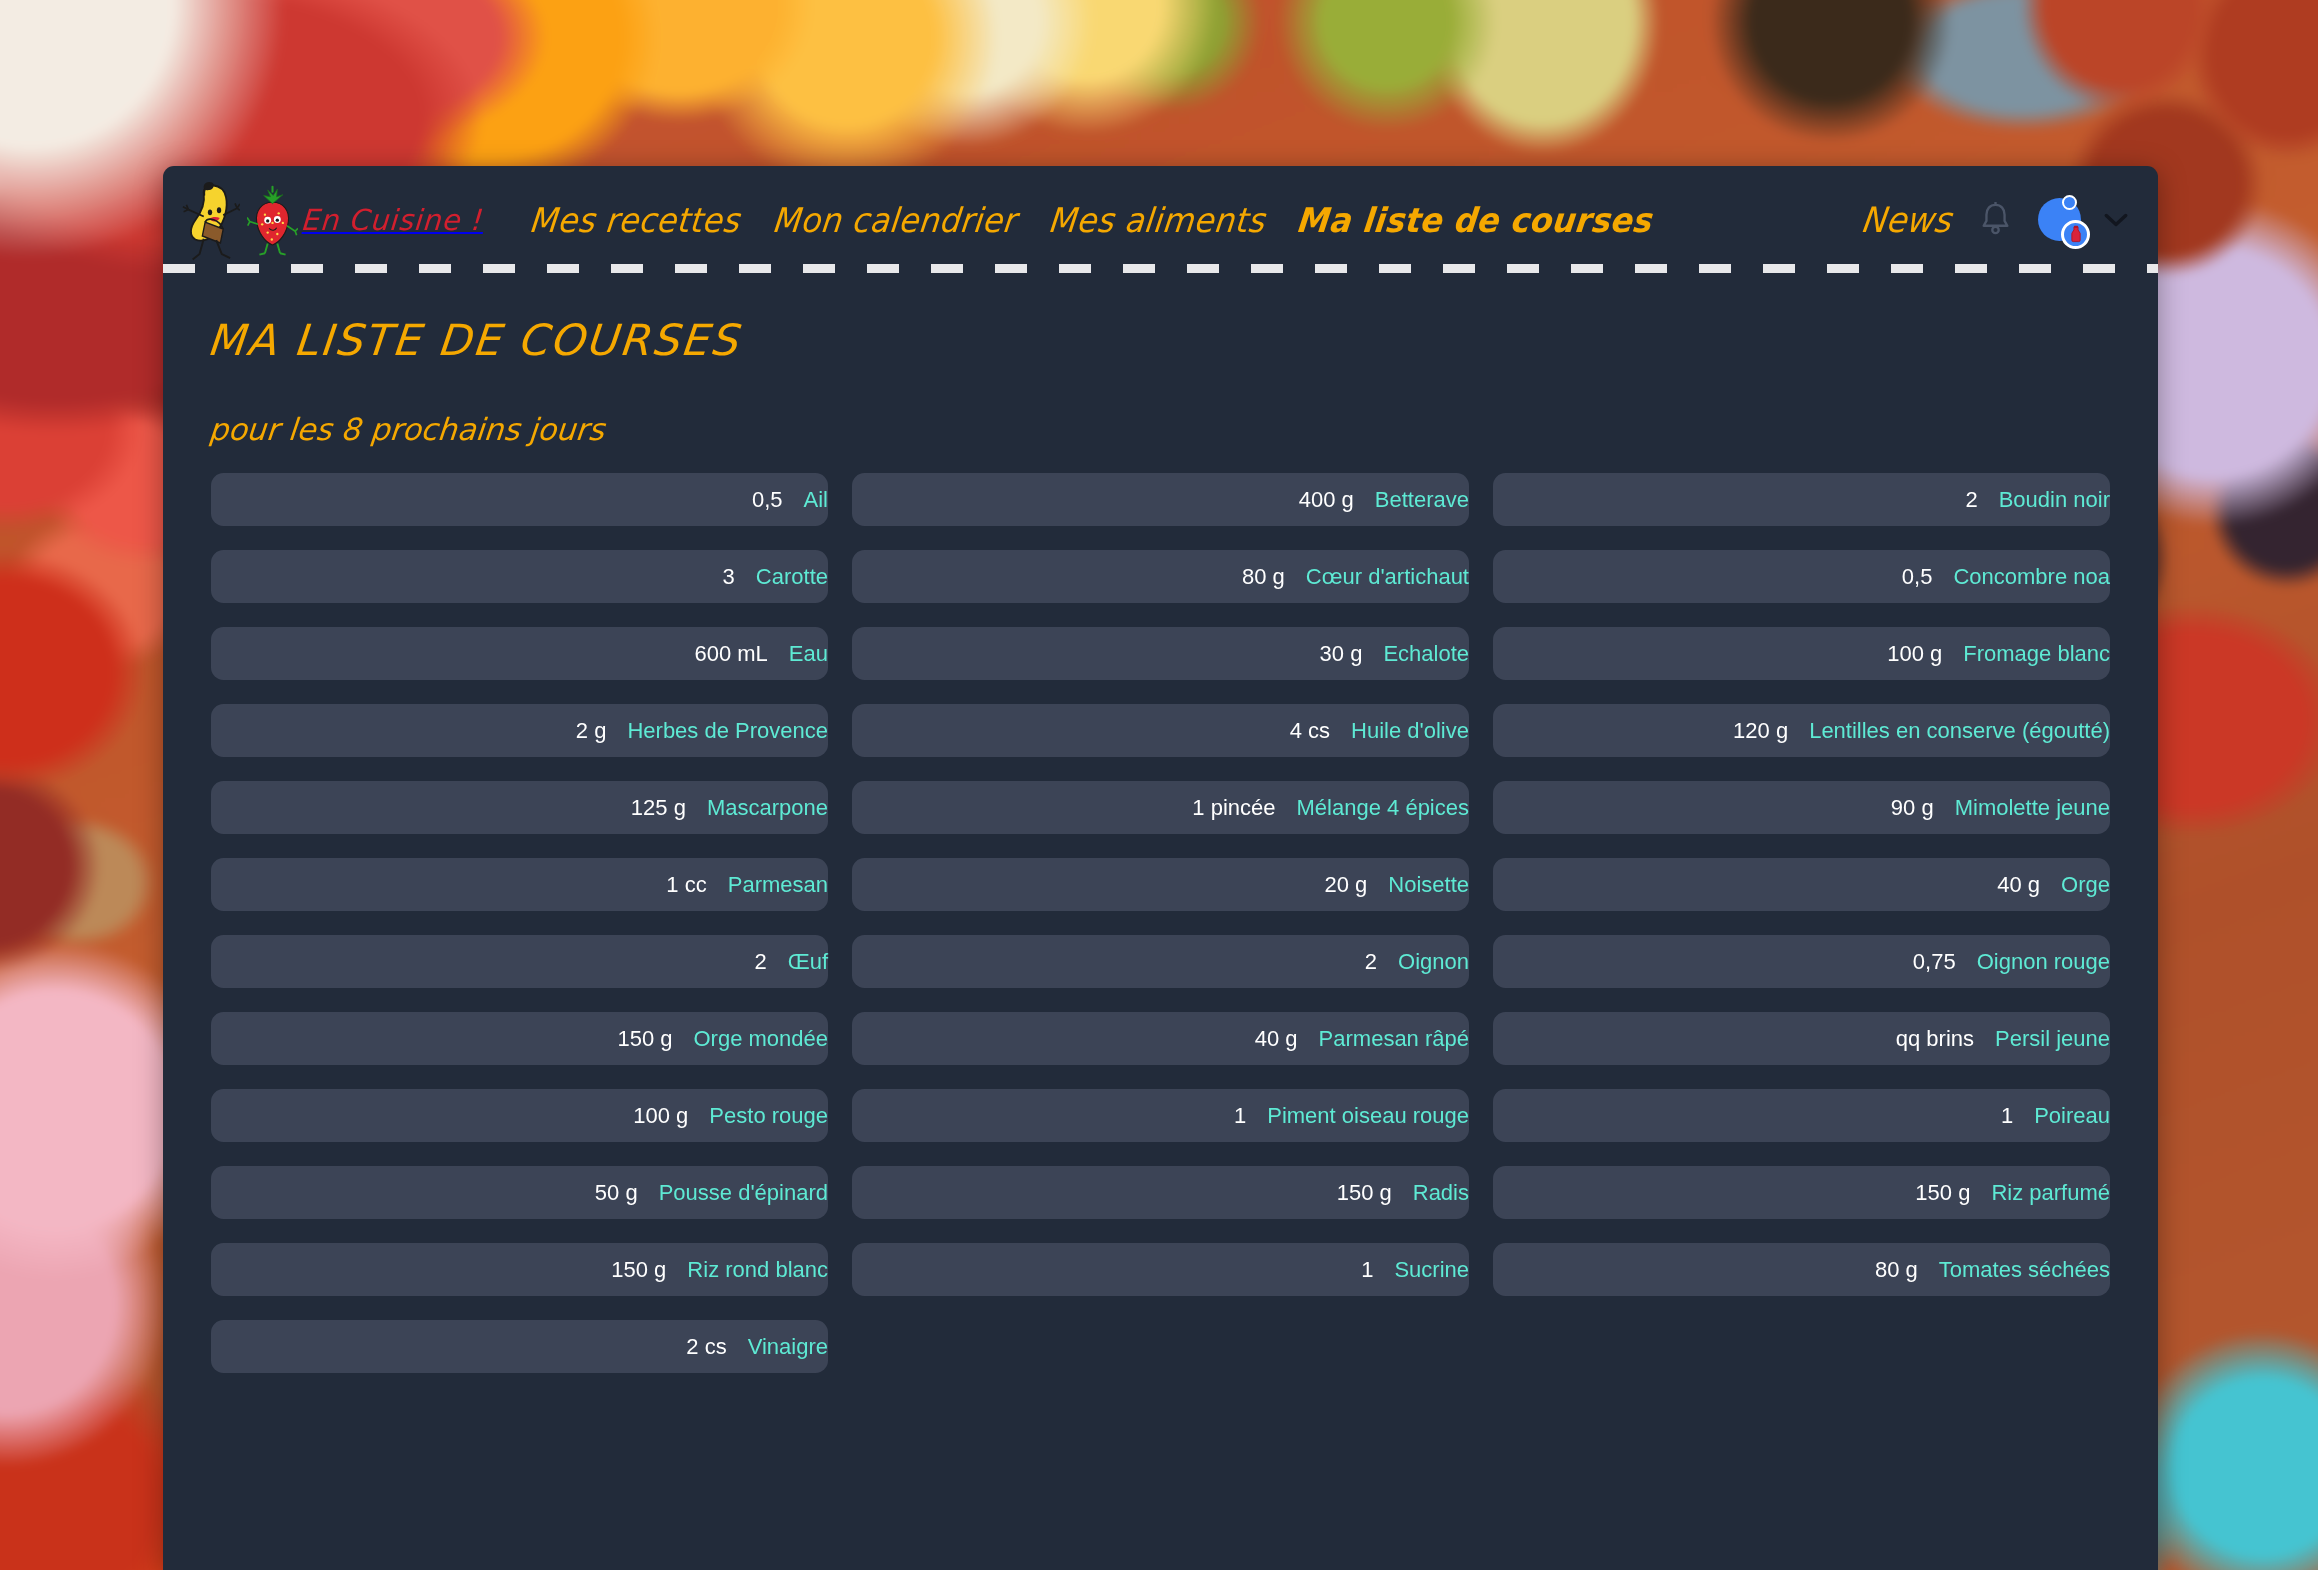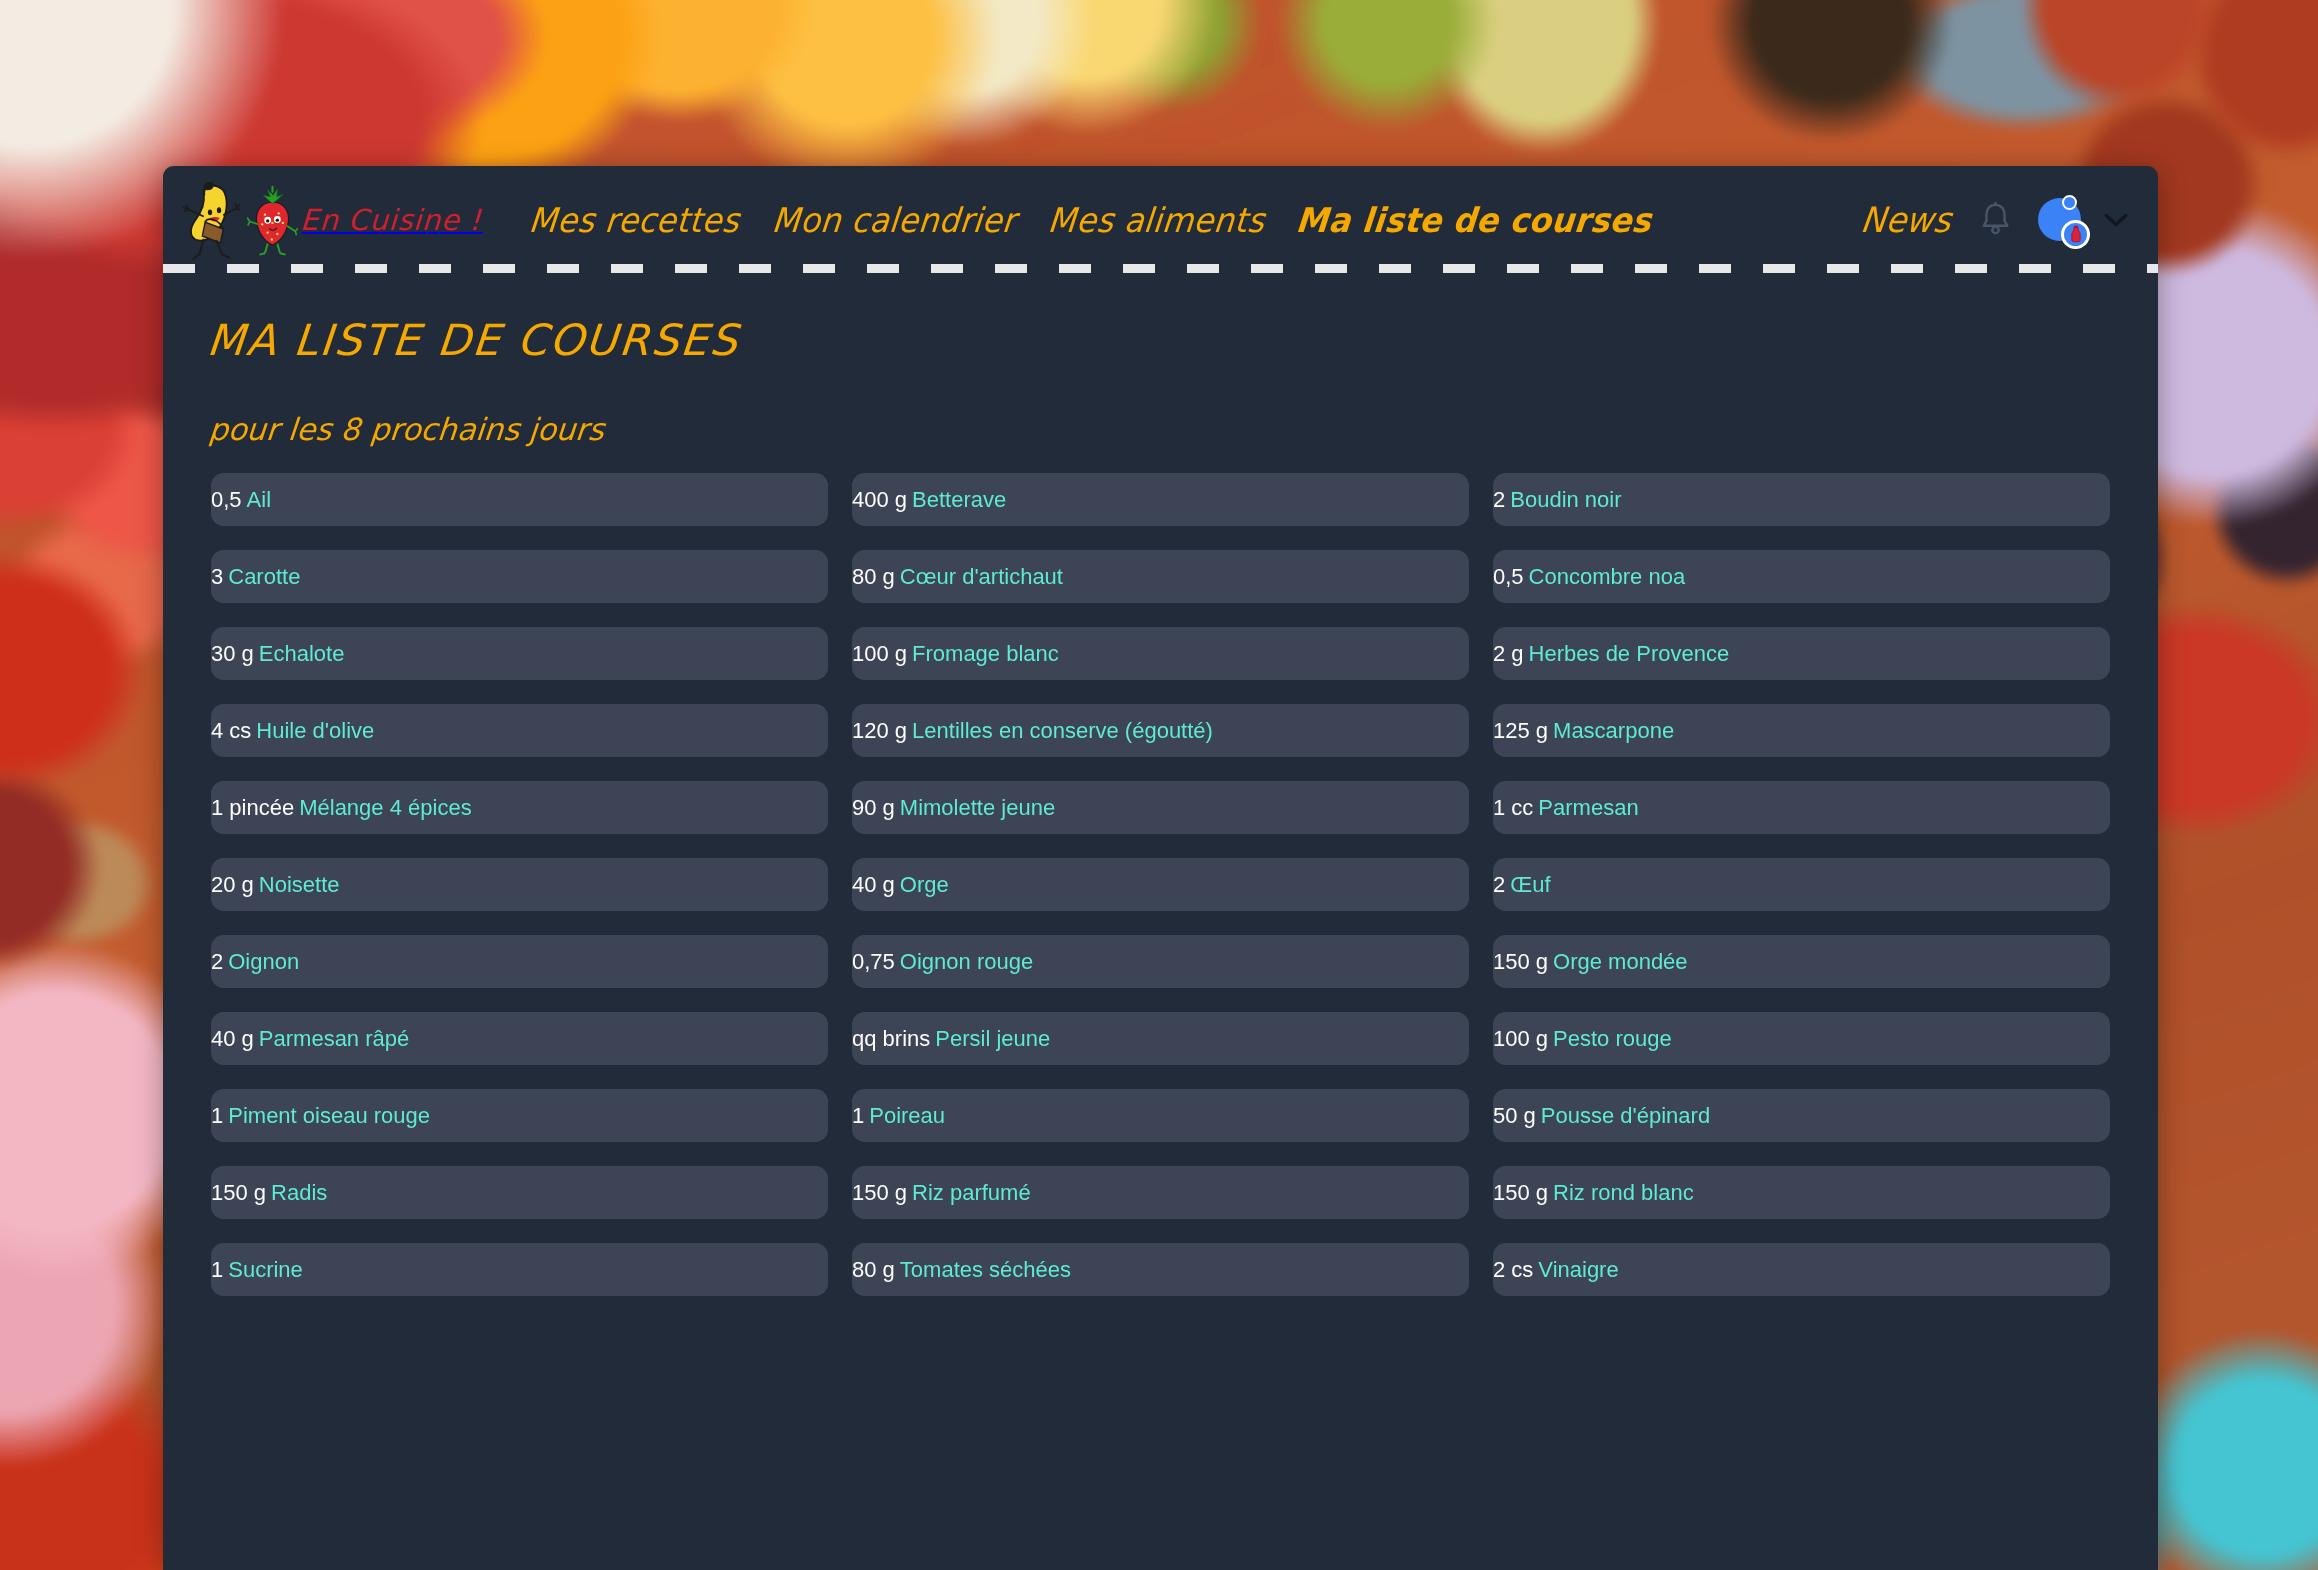--- a/index.html
+++ b/index.html
@@ -243,22 +243,22 @@
     column-gap: 24px;
     row-gap: 24px;
   }
 
   .grocery-item {
     background: #3c4456;
     border-radius: 12.5px;
     height: 53px;
     display: flex;
     align-items: center;
-    justify-content: flex-start;
-    gap: 5px;
+    justify-content: flex-end;
+    gap: 21px;
     cursor: pointer;
     user-select: none;
   }
   .item-qty {
     color: #ffffff;
     font-size: 22px;
     font-family: "Liberation Sans", sans-serif;
   }
   .item-name {
     color: #5eead4;
@@ -383,20 +383,24 @@
         </div>
         <div class="grocery-item">
           <span class="item-qty">80 g</span>
           <span class="item-name">Cœur d'artichaut</span>
         </div>
         <div class="grocery-item">
           <span class="item-qty">0,5</span>
           <span class="item-name">Concombre noa</span>
         </div>
         <div class="grocery-item">
+          <span class="item-qty">600 mL</span>
+          <span class="item-name">Eau</span>
+        </div>
+        <div class="grocery-item">
           <span class="item-qty">30 g</span>
           <span class="item-name">Echalote</span>
         </div>
         <div class="grocery-item">
           <span class="item-qty">100 g</span>
           <span class="item-name">Fromage blanc</span>
         </div>
         <div class="grocery-item">
           <span class="item-qty">2 g</span>
           <span class="item-name">Herbes de Provence</span>

